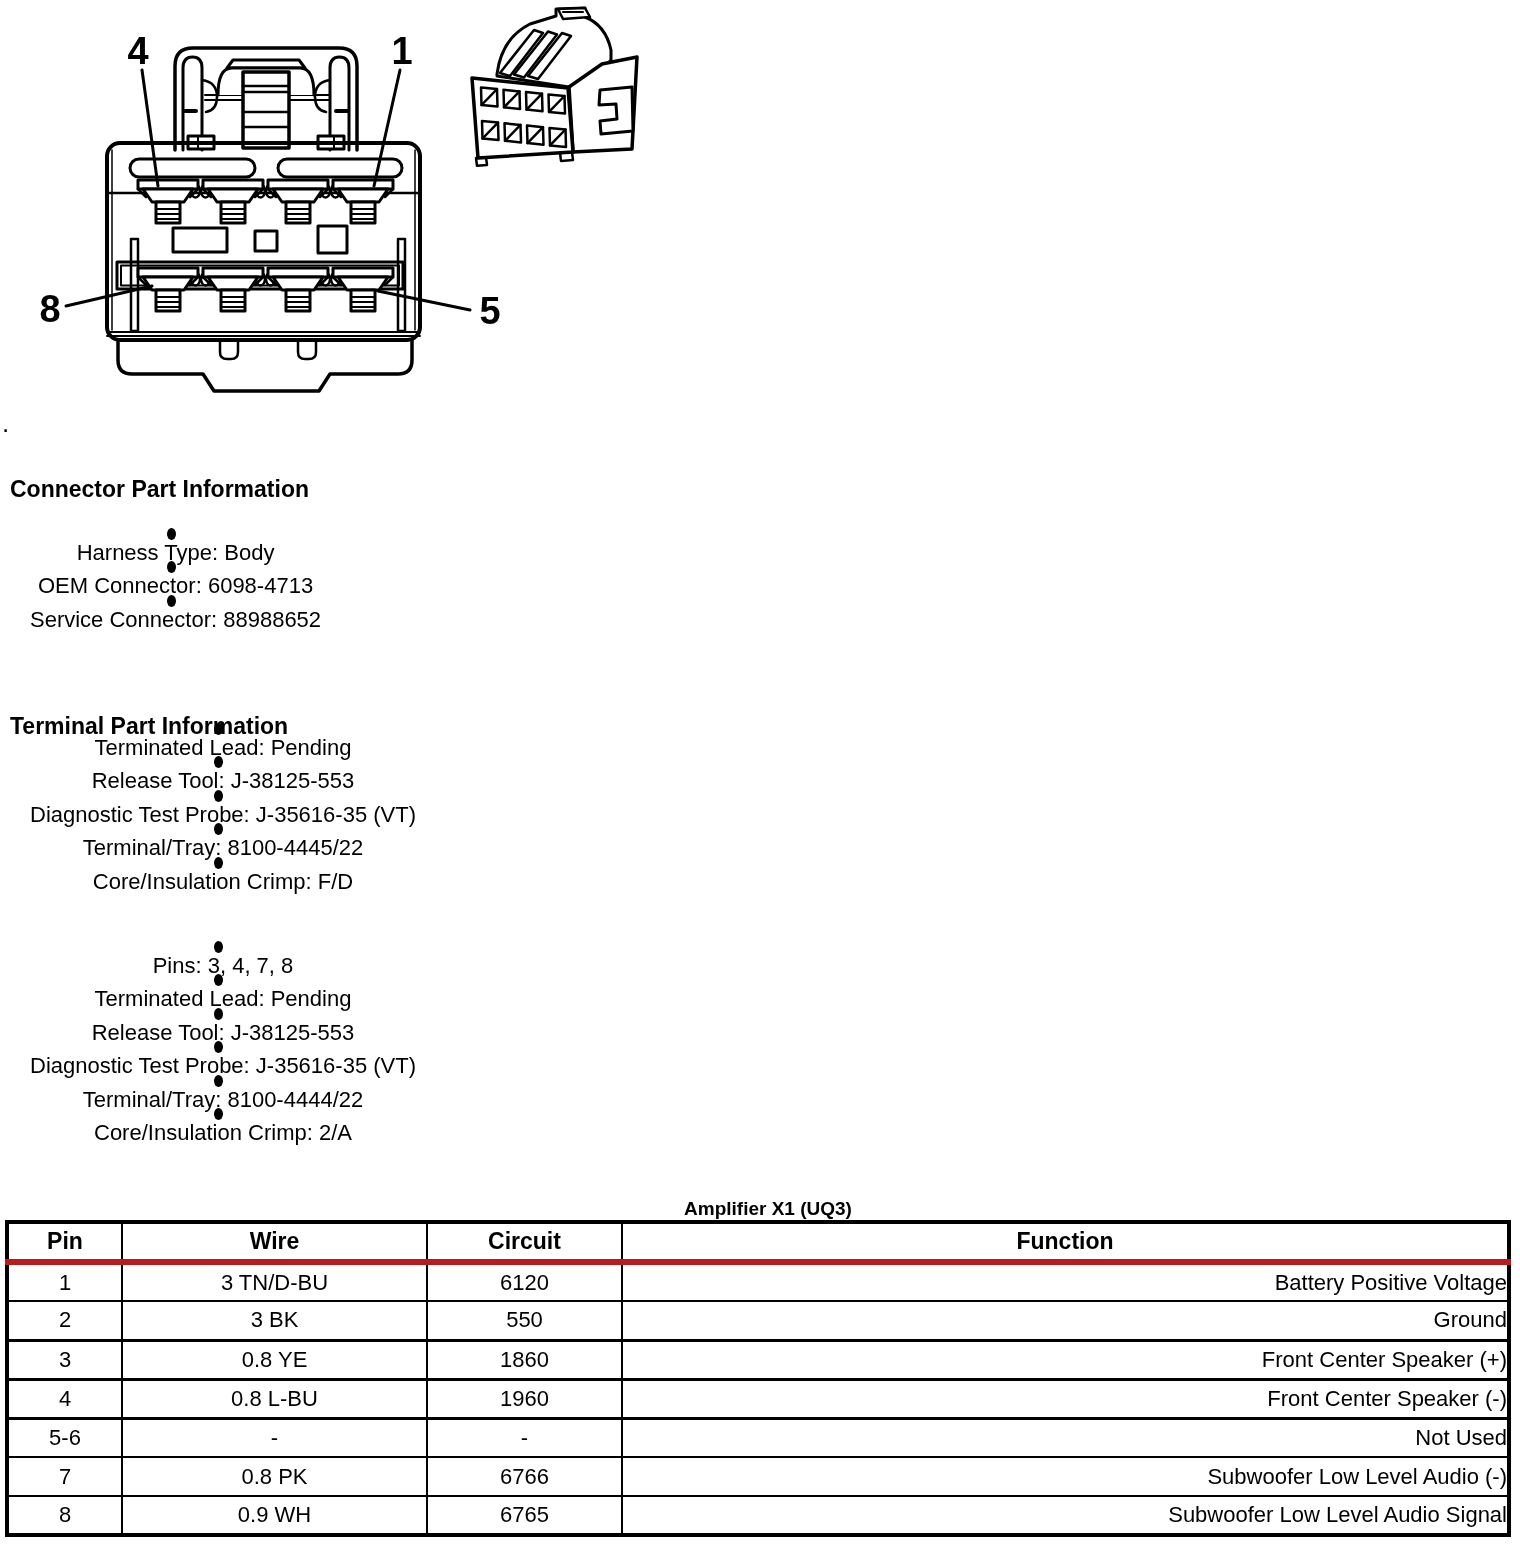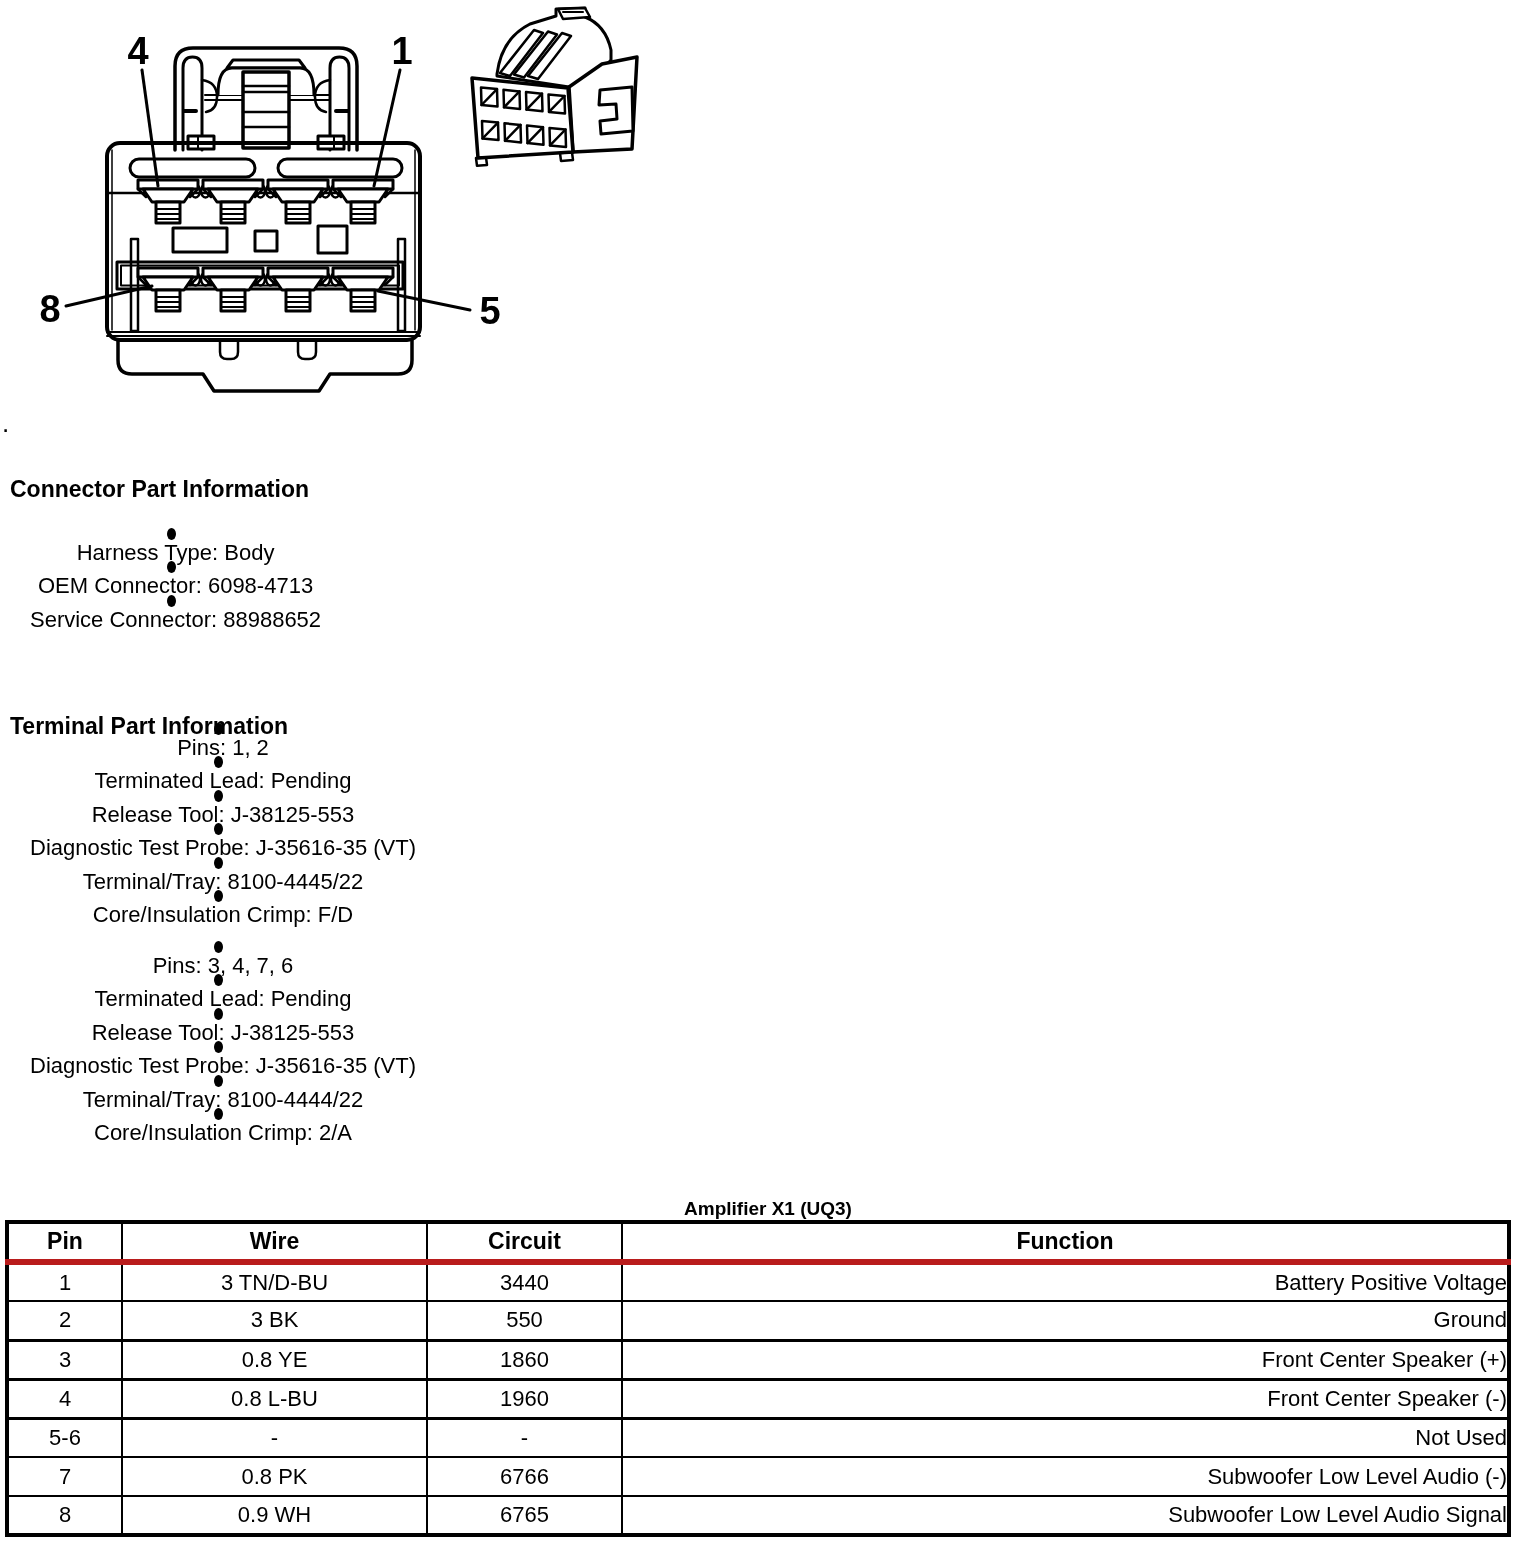--- a/index.html
+++ b/index.html
@@ -198,24 +198,20 @@
     <li class="bullet-item">
       <span class="bullet-dot"></span>
       <span class="bullet-text">Service Connector: 88988652</span>
       </li>
   </ul>
 
   <h2 class="section-heading" style="top:673px;margin-top:40px;">Terminal Part Information</h2>
   <ul class="bullet-list" style="top:723px;">
     <li class="bullet-item">
       <span class="bullet-dot"></span>
-      <span class="bullet-text">Pins: 1, 2</span>
-      </li>
-    <li class="bullet-item">
-      <span class="bullet-dot"></span>
       <span class="bullet-text">Terminated Lead: Pending</span>
       </li>
     <li class="bullet-item">
       <span class="bullet-dot"></span>
       <span class="bullet-text">Release Tool: J-38125-553</span>
       </li>
     <li class="bullet-item">
       <span class="bullet-dot"></span>
       <span class="bullet-text">Diagnostic Test Probe: J-35616-35 (VT)</span>
       </li>
@@ -224,21 +220,21 @@
       <span class="bullet-text">Terminal/Tray: 8100-4445/22</span>
       </li>
     <li class="bullet-item">
       <span class="bullet-dot"></span>
       <span class="bullet-text">Core/Insulation Crimp: F/D</span>
       </li>
   </ul>
   <ul class="bullet-list" style="top:941px;">
     <li class="bullet-item">
       <span class="bullet-dot"></span>
-      <span class="bullet-text">Pins: 3, 4, 7, 6</span>
+      <span class="bullet-text">Pins: 3, 4, 7, 8</span>
       </li>
     <li class="bullet-item">
       <span class="bullet-dot"></span>
       <span class="bullet-text">Terminated Lead: Pending</span>
       </li>
     <li class="bullet-item">
       <span class="bullet-dot"></span>
       <span class="bullet-text">Release Tool: J-38125-553</span>
       </li>
     <li class="bullet-item">
@@ -269,21 +265,21 @@
         <th>Pin</th>
         <th>Wire</th>
         <th>Circuit</th>
         <th>Function</th>
       </tr>
     </thead>
     <tbody>
       <tr class="sep-thin">
         <td class="center">1</td>
         <td class="center">3 TN/D-BU</td>
-        <td class="center">3440</td>
+        <td class="center">6120</td>
         <td class="left">Battery Positive Voltage</td>
       </tr>
       <tr class="sep-thick">
         <td class="center">2</td>
         <td class="center">3 BK</td>
         <td class="center">550</td>
         <td class="left">Ground</td>
       </tr>
       <tr class="sep-thick">
         <td class="center">3</td>

